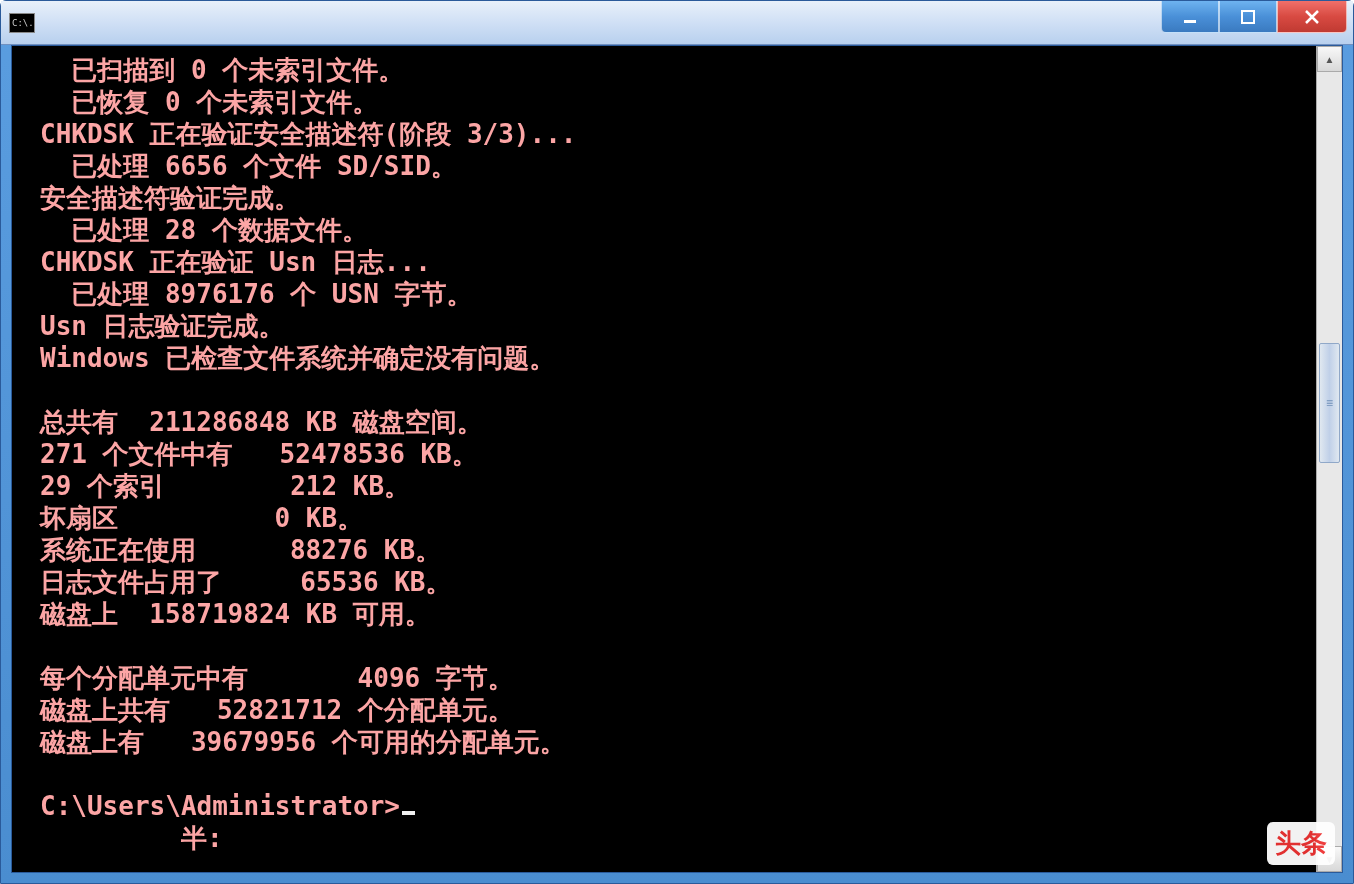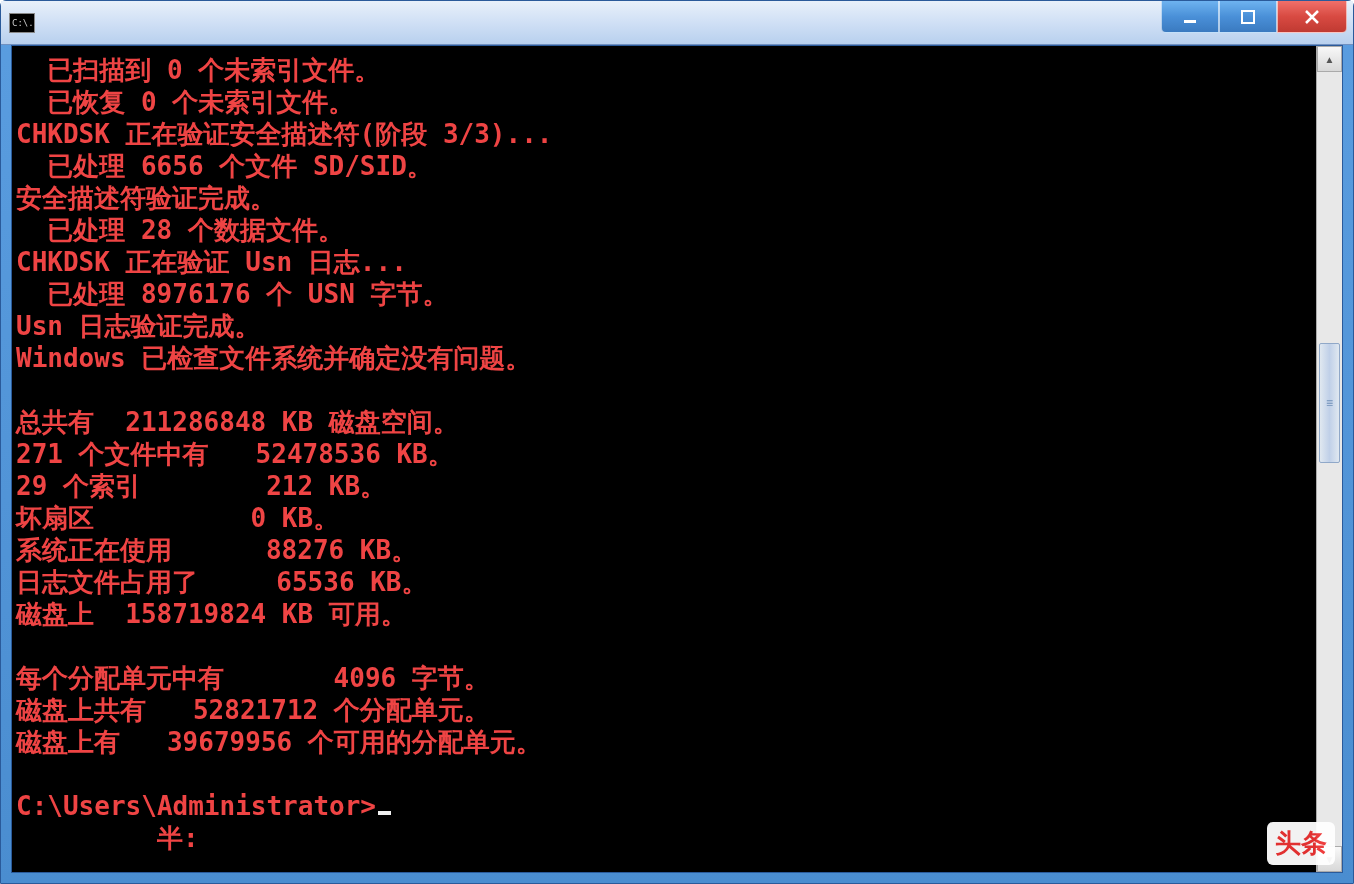--- a/index.html
+++ b/index.html
@@ -76,29 +76,30 @@
       left: 10px;
       right: 10px;
       bottom: 10px;
       background: #000;
       border: 1px solid #2a5a9a;
       display: flex;
     }
     .terminal {
       flex: 1;
       background: #000;
-      color: #ef4444;
+      color: #fca5a5;
       font-family: "NSimSun", "SimSun", "MS Gothic", monospace;
       font-size: 26px;
       line-height: 32px;
       padding: 8px 4px 0 4px;
       white-space: pre;
       overflow: hidden;
       font-weight: bold;
       letter-spacing: 0px;
+      margin-left: 24px;
     }
     .scrollbar {
       width: 26px;
       background: #e8e8e8;
       border-left: 1px solid #aaa;
       display: flex;
       flex-direction: column;
     }
     .sb-arrow {
       height: 26px;

